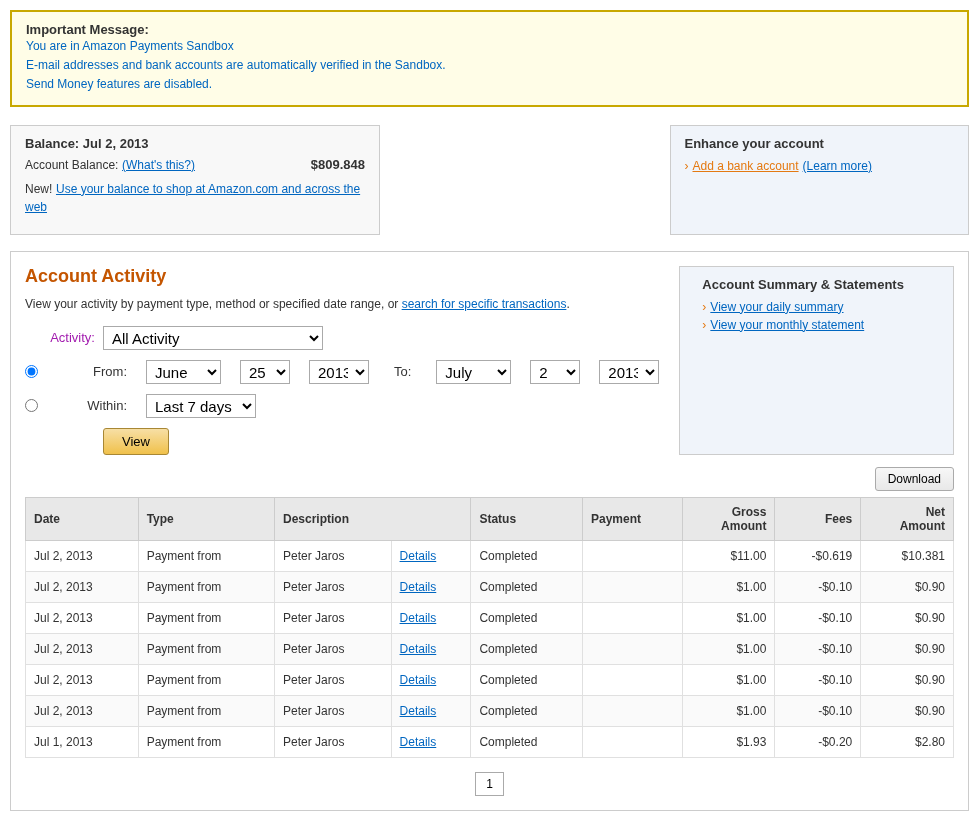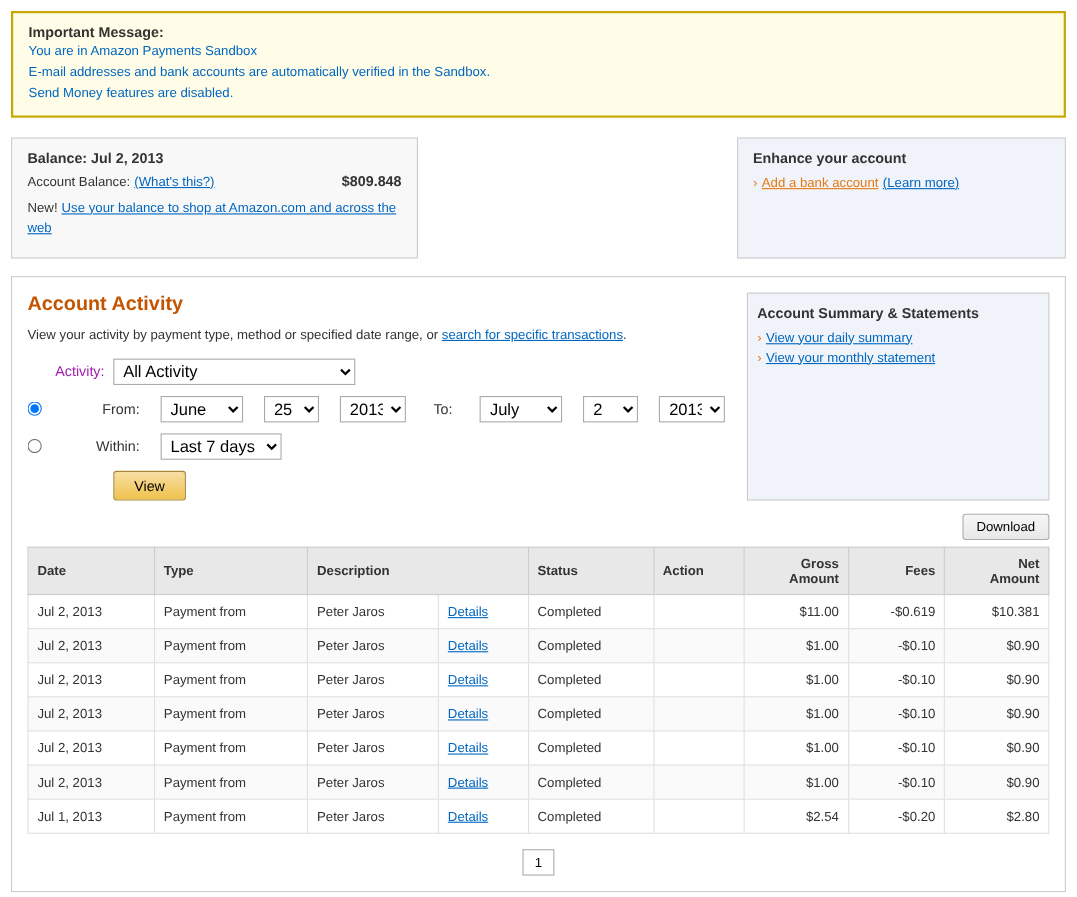--- a/index.html
+++ b/index.html
@@ -52,21 +52,21 @@
     .activity-section { border: 1px solid #ccc; padding: 14px; margin-bottom: 10px; }
     .activity-top { display: flex; gap: 20px; }
     .activity-left { flex: 1; }
     .activity-title { font-size: 18px; color: #c45500; font-weight: bold; margin-bottom: 8px; }
     .activity-desc { font-size: 12px; color: #333; line-height: 1.6; margin-bottom: 12px; }
     .activity-desc a { color: #0066c0; text-decoration: underline; cursor: pointer; }
 
     .activity-right {
       border: 1px solid #ccc;
       background: #f0f4fa;
-      padding: 10px 8px;
+      padding: 10px 22px;
       width: 310px;
       min-height: 80px;
     }
     .activity-right .summary-title { font-weight: bold; font-size: 13px; color: #333; margin-bottom: 8px; }
     .summary-link-row { display: flex; align-items: center; gap: 4px; margin-bottom: 4px; }
     .summary-link { color: #0066c0; text-decoration: underline; font-size: 12px; cursor: pointer; }
 
     
     .form-section { margin-top: 10px; }
     .form-row { display: flex; align-items: center; margin-bottom: 10px; gap: 8px; }
@@ -257,21 +257,21 @@
       <div class="download-row">
         <button class="download-btn">Download</button>
       </div>
       <table>
         <thead>
           <tr>
             <th>Date</th>
             <th>Type</th>
             <th colspan="2">Description</th>
             <th>Status</th>
-            <th>Action</th>
+            <th>Payment</th>
             <th class="right">Gross<br>Amount</th>
             <th class="right">Fees</th>
             <th class="right">Net<br>Amount</th>
           </tr>
         </thead>
         <tbody id="table-body">
         <tr>
     <td>Jul 2, 2013</td>
     <td>Payment from</td>
     <td>Peter Jaros</td>
@@ -337,21 +337,21 @@
     <td class="right">-$0.10</td>
     <td class="right">$0.90</td>
   </tr>
             <tr>
     <td>Jul 1, 2013</td>
     <td>Payment from</td>
     <td>Peter Jaros</td>
     <td><a>Details</a></td>
     <td>Completed</td>
     <td></td>
-    <td class="right">$2.54</td>
+    <td class="right">$1.93</td>
     <td class="right">-$0.20</td>
     <td class="right">$2.80</td>
   </tr>
           </tbody>
       </table>
     </div>
 
     <div class="pagination">
       <button class="page-btn">1</button>
     </div>

